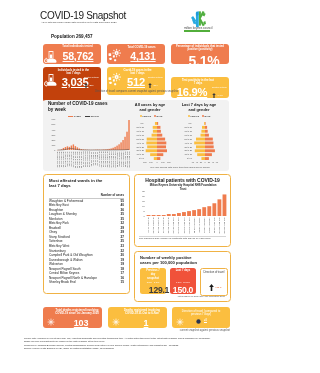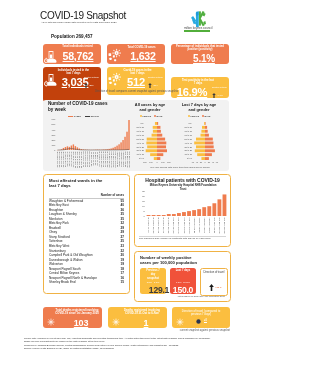--- a/index.html
+++ b/index.html
@@ -120,26 +120,26 @@
             <circle cx="9.8" cy="-9.8" r="1.9"></circle>
           <circle cx="-9.8" cy="9.8" r="1.9"></circle>
             <circle cx="9.8" cy="9.8" r="1.9"></circle>
         </g>
         <rect x="2" y="19" width="9.5" height="9.5" rx="1.6"></rect>
         <rect x="5" y="35" width="8" height="8" rx="1.5"></rect>
         <rect x="17.5" y="27" width="7" height="7" rx="1.3"></rect>
         <rect x="22" y="40" width="7.5" height="7.5" rx="1.4"></rect>
       </svg>
     </span>
-    <div class="val" style="left:15px;top:6.8px;width:42px;text-align:center;font-size:10.6px;letter-spacing:-0.25px;">1,632</div>
+    <div class="val" style="left:15px;top:6.8px;width:42px;text-align:center;font-size:10.6px;letter-spacing:-0.25px;">4,131</div>
   </div>
 
   <div class="abs kpi" style="left:171px;top:43.5px;width:58px;height:20.5px;background:#ef7c4e;">
     <div class="lab" style="left:5px;top:1.5px;width:48px;font-size:2.75px;">Percentage of individuals that tested positive (positivity)</div>
-    <div class="val" style="left:12px;top:9.2px;width:42px;text-align:center;font-size:10px;letter-spacing:-0.25px;">5.1%</div>
+    <div class="val" style="left:12px;top:9.2px;width:42px;text-align:center;font-size:14px;letter-spacing:-0.25px;">5.1%</div>
   </div>
 
   <div class="abs kpi" style="left:43px;top:67px;width:58px;height:35px;background:#c2410c;">
     <div class="lab" style="left:14px;top:1.5px;width:33px;font-size:2.75px;">Individuals tested in the last 7 days</div>
     <span class="abs" style="left:0.8px;top:5.8px;">
       <svg width="13.5" height="12.5" viewBox="0 0 54 50" fill="#fff">
         <rect x="20" y="2" width="16" height="30" rx="3" fill="none" stroke="#fff" stroke-width="3"></rect>
         <rect x="23.5" y="14" width="9" height="15" rx="1.6"></rect>
         <rect x="17.5" y="0" width="21" height="3.4" rx="1.7"></rect>
         <path d="M13 34 C16 31.5 21 30.5 27 30.5 L37 30.5 C44 30.5 49 35 50 40.5 L50 43 C50 45.2 48.4 46.6 46.3 46.6 L16.7 46.6 C14.6 46.6 13 45.2 13 43 Z"></path>

